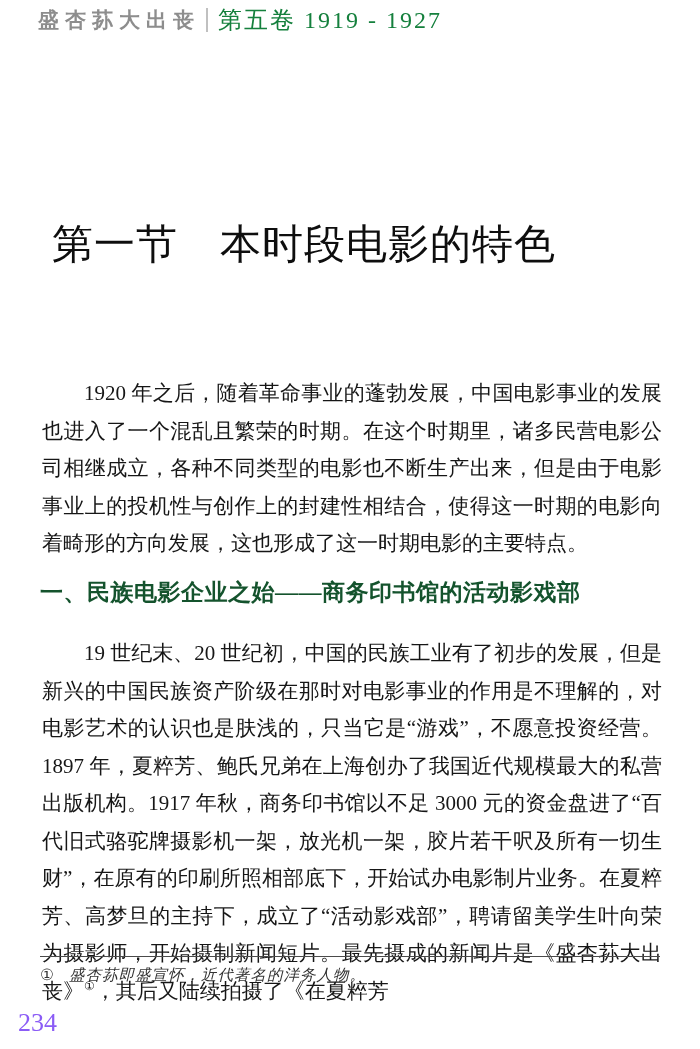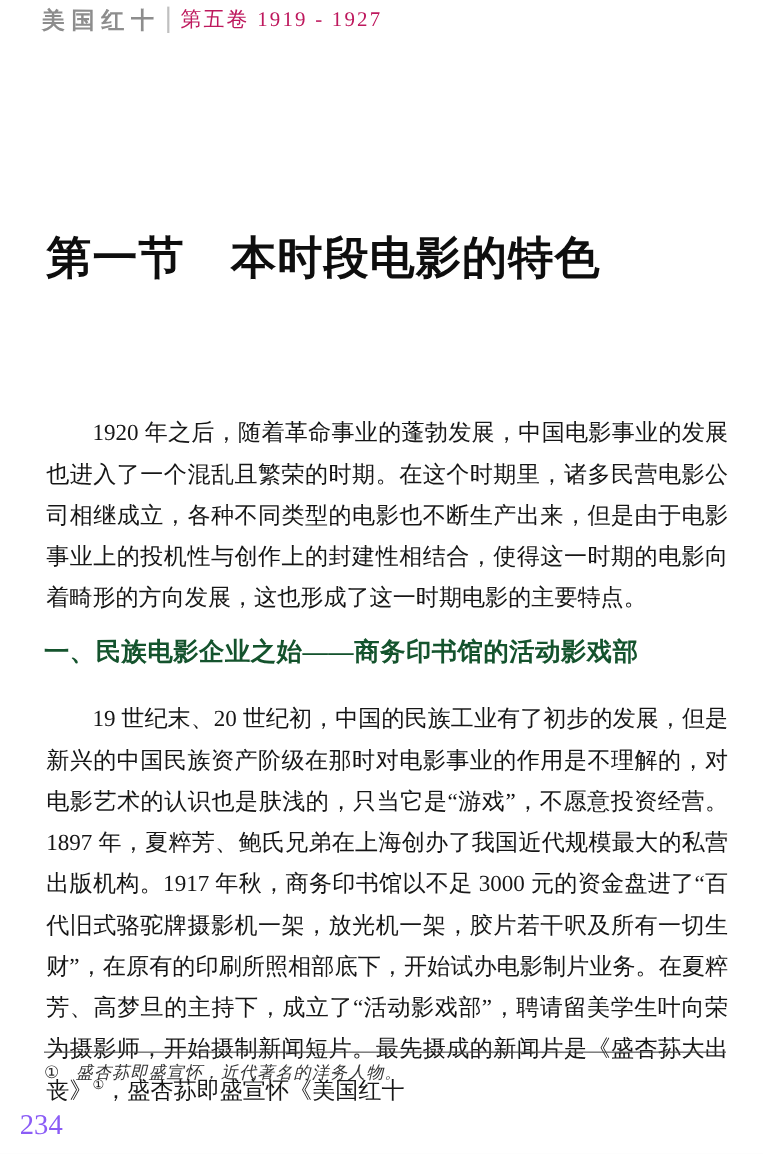--- a/index.html
+++ b/index.html
@@ -32,34 +32,34 @@
     letter-spacing: 6px;
     color: #8d8d8d;
   }
   .head-divider {
     width: 2px;
     height: 24px;
     background: #c0c0c0;
     margin: 0 10px 0 6px;
   }
   .volume-info {
-    font-size: 19px;
-    color: #be185d;
+    font-size: 24px;
+    color: #15803d;
     letter-spacing: 2px;
   }
 
   
   .chapter-title {
     position: absolute;
     top: 208px;
     left: 40px;
     width: 620px;
-    margin: 2px;
+    margin: 12px;
     font-size: 41px;
-    font-weight: bold;
+    font-weight: normal;
     color: #0e0e0e;
     letter-spacing: 1px;
     line-height: 1.2;
   }
 
   
   .body-para {
     position: absolute;
     left: 40px;
     width: 620px;
@@ -120,32 +120,32 @@
     font-size: 26px;
     color: #8b5cf6;
   }
 </style>
 </head>
 <body>
 
 <div class="page">
 
   <div class="running-head">
-    <span class="series-title">美国红十</span>
+    <span class="series-title">盛杏荪大出丧</span>
     <span class="head-divider"></span>
     <span class="volume-info">第五卷 1919 - 1927</span>
   </div>
 
   <h1 class="chapter-title">第一节　本时段电影的特色</h1>
 
   <p class="body-para para-1">1920 年之后，随着革命事业的蓬勃发展，中国电影事业的发展也进入了一个混乱且繁荣的时期。在这个时期里，诸多民营电影公司相继成立，各种不同类型的电影也不断生产出来，但是由于电影事业上的投机性与创作上的封建性相结合，使得这一时期的电影向着畸形的方向发展，这也形成了这一时期电影的主要特点。</p>
 
   <h2 class="section-heading">一、民族电影企业之始——商务印书馆的活动影戏部</h2>
 
-  <p class="body-para para-2"><span>19 世纪末、20 世纪初，中国的民族工业有了初步的发展，但是新兴的中国民族资产阶级在那时对电影事业的作用是不理解的，对电影艺术的认识也是肤浅的，只当它是“游戏”，不愿意投资经营。1897 年，夏粹芳、鲍氏兄弟在上海创办了我国近代规模最大的私营出版机构。1917 年秋，商务印书馆以不足 3000 元的资金盘进了“百代旧式骆驼牌摄影机一架，放光机一架，胶片若干呎及所有一切生财”，在原有的印刷所照相部底下，开始试办电影制片业务。在夏粹芳、高梦旦的主持下，成立了“活动影戏部”，聘请留美学生叶向荣为摄影师，开始摄制新闻短片。最先摄成的新闻片是《盛杏荪大出丧》</span><sup>①</sup><span>，盛杏荪即盛宣怀《美国红十</span></p>
+  <p class="body-para para-2"><span>19 世纪末、20 世纪初，中国的民族工业有了初步的发展，但是新兴的中国民族资产阶级在那时对电影事业的作用是不理解的，对电影艺术的认识也是肤浅的，只当它是“游戏”，不愿意投资经营。1897 年，夏粹芳、鲍氏兄弟在上海创办了我国近代规模最大的私营出版机构。1917 年秋，商务印书馆以不足 3000 元的资金盘进了“百代旧式骆驼牌摄影机一架，放光机一架，胶片若干呎及所有一切生财”，在原有的印刷所照相部底下，开始试办电影制片业务。在夏粹芳、高梦旦的主持下，成立了“活动影戏部”，聘请留美学生叶向荣为摄影师，开始摄制新闻短片。最先摄成的新闻片是《盛杏荪大出丧》</span><sup>①</sup><span>，其后又陆续拍摄了《在夏粹芳</span></p>
 
   <div class="footnote-area">
     <hr class="footnote-rule">
     <p class="footnote-line">
       <span class="footnote-marker">①</span><span>盛杏荪即盛宣怀，近代著名的洋务人物。</span>
     </p>
   </div>
 
   <div class="page-number">234</div>
 

